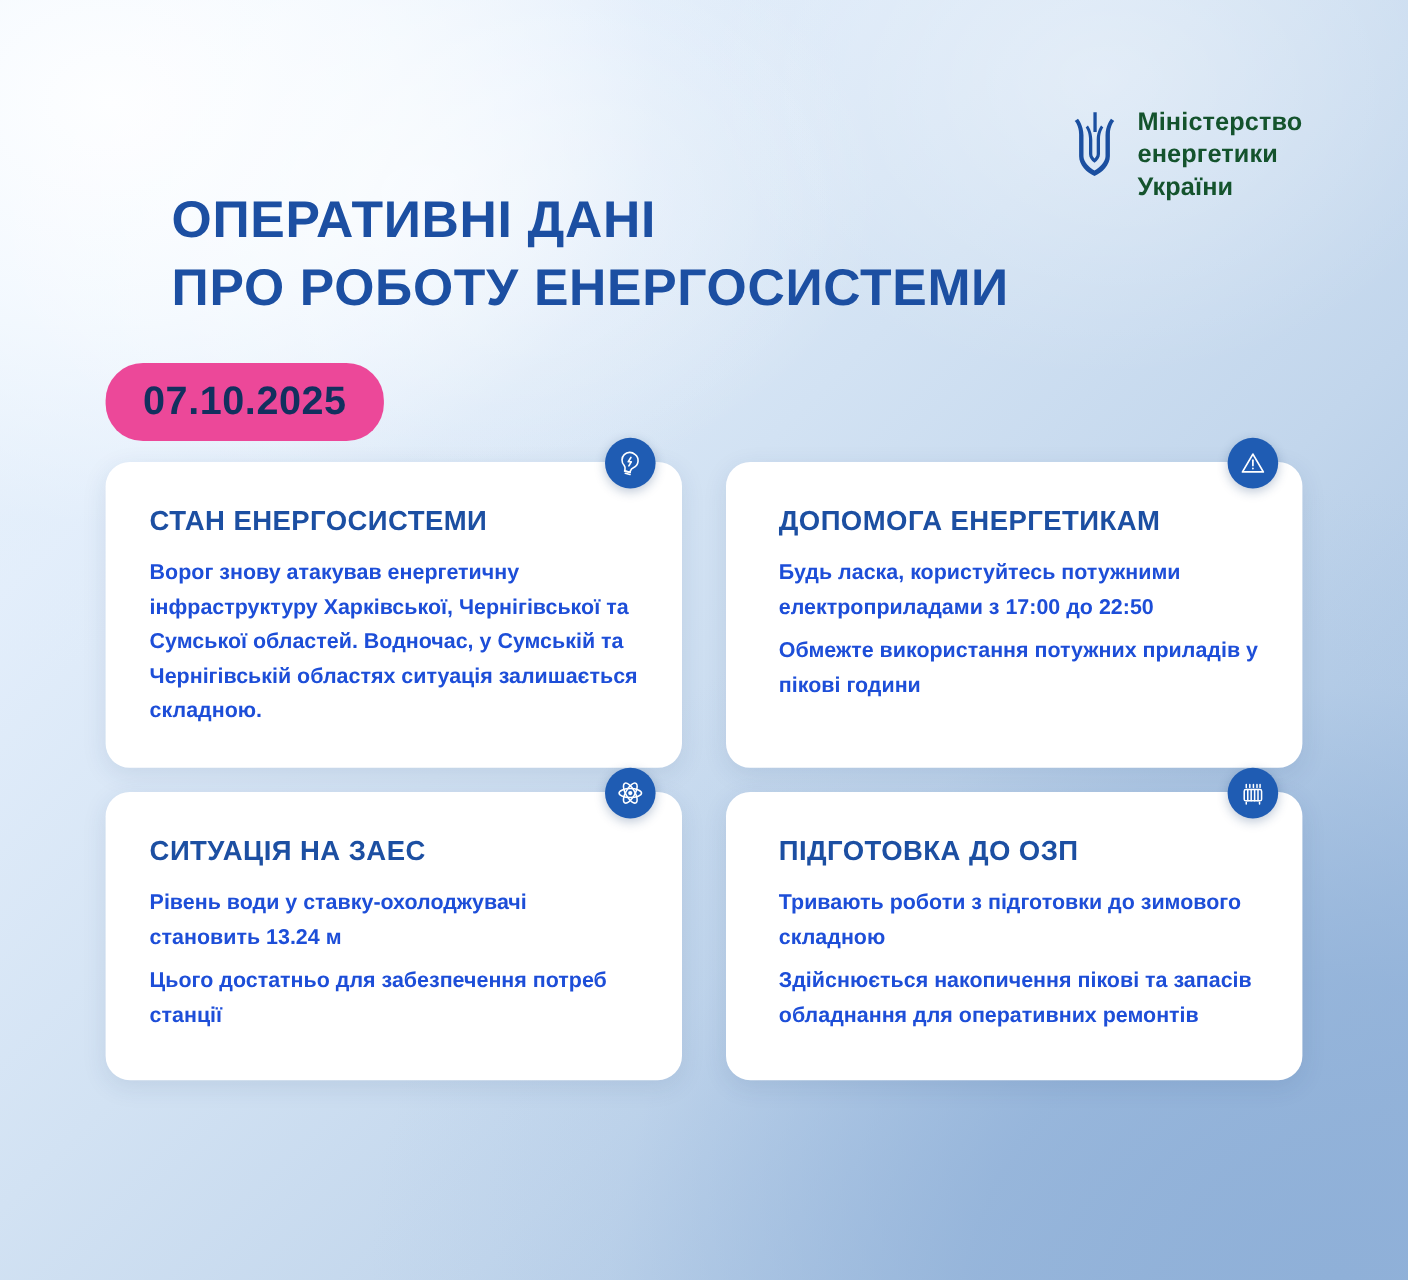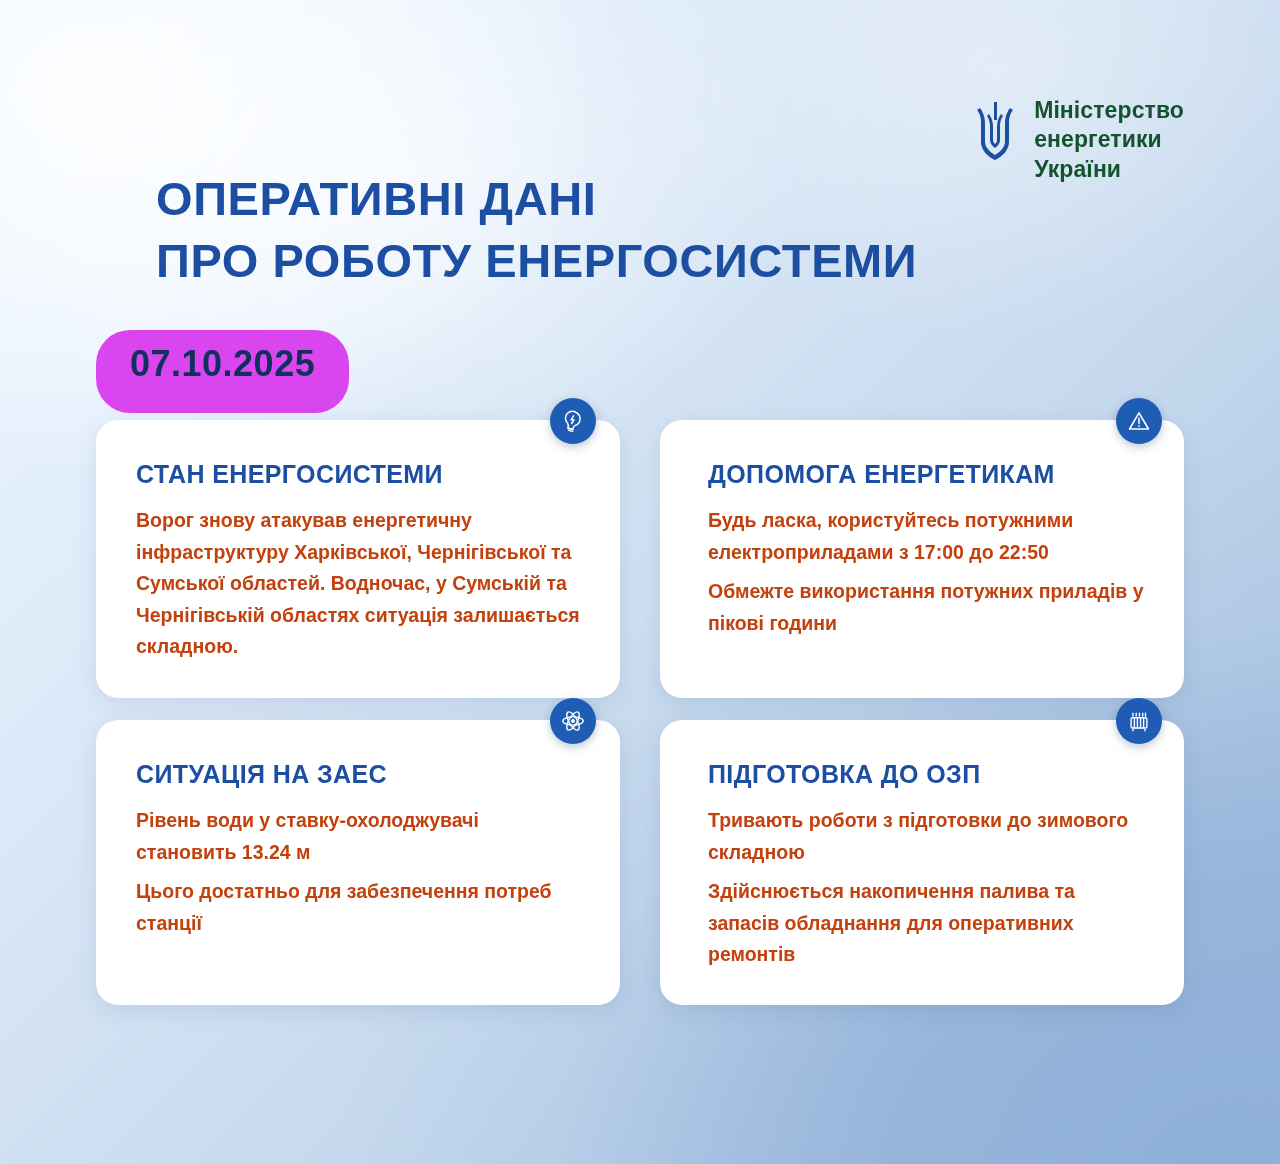--- a/index.html
+++ b/index.html
@@ -64,24 +64,24 @@
     text-transform: uppercase;
     margin-left: 28px;
   }
   .heading .l2 { display: block; }
 
   
   .date-chip {
     position: absolute;
     top: 330px;
     left: 96px;
-    background: #d946ef;
+    background: #ec4899;
     color: #12305e;
     border-radius: 34px;
-    padding: 13px 34px 28px;
+    padding: 13px 34px 16px;
     font-size: 36px;
     font-weight: 800;
     letter-spacing: 0.5px;
   }
 
   
   .grid {
     position: absolute;
     left: 96px;
     top: 420px;
@@ -112,21 +112,21 @@
   .card-title {
     color: #1c4fa2;
     font-size: 25px;
     font-weight: 800;
     letter-spacing: 0.4px;
     text-transform: uppercase;
     margin-bottom: 16px;
   }
 
   .card-body p {
-    color: #c2410c;
+    color: #1d4ed8;
     font-size: 19.5px;
     line-height: 1.62;
   }
   .card-body p.strong { font-weight: 700; }
   .card-body p.normal { font-weight: 700; margin-top: 8px; }
 
   
   .badge {
     position: absolute;
     top: -22px;
@@ -236,17 +236,17 @@
           <rect x="5.5" y="10.5" width="17" height="11" rx="1.6"></rect>
           <path d="M9 10.5 v11 M12.3 10.5 v11 M15.7 10.5 v11 M19 10.5 v11"></path>
           <path d="M7.5 8.6 v-3 M11 8.6 v-3 M14.5 8.6 v-3 M18 8.6 v-3 M21 8.6 v-3"></path>
           <path d="M7.5 23 v1.6 M20.5 23 v1.6"></path>
         </g>
       </svg>
     </div>
     <h2 class="card-title">ПІДГОТОВКА ДО ОЗП</h2>
     <div class="card-body">
       <p class="strong">Тривають роботи з підготовки до зимового складною</p>
-      <p class="normal">Здійснюється накопичення палива та запасів обладнання для оперативних ремонтів</p>
+      <p class="normal">Здійснюється накопичення пікові та запасів обладнання для оперативних ремонтів</p>
     </div>
   </section>
 
 </div>
 
 </body></html>

